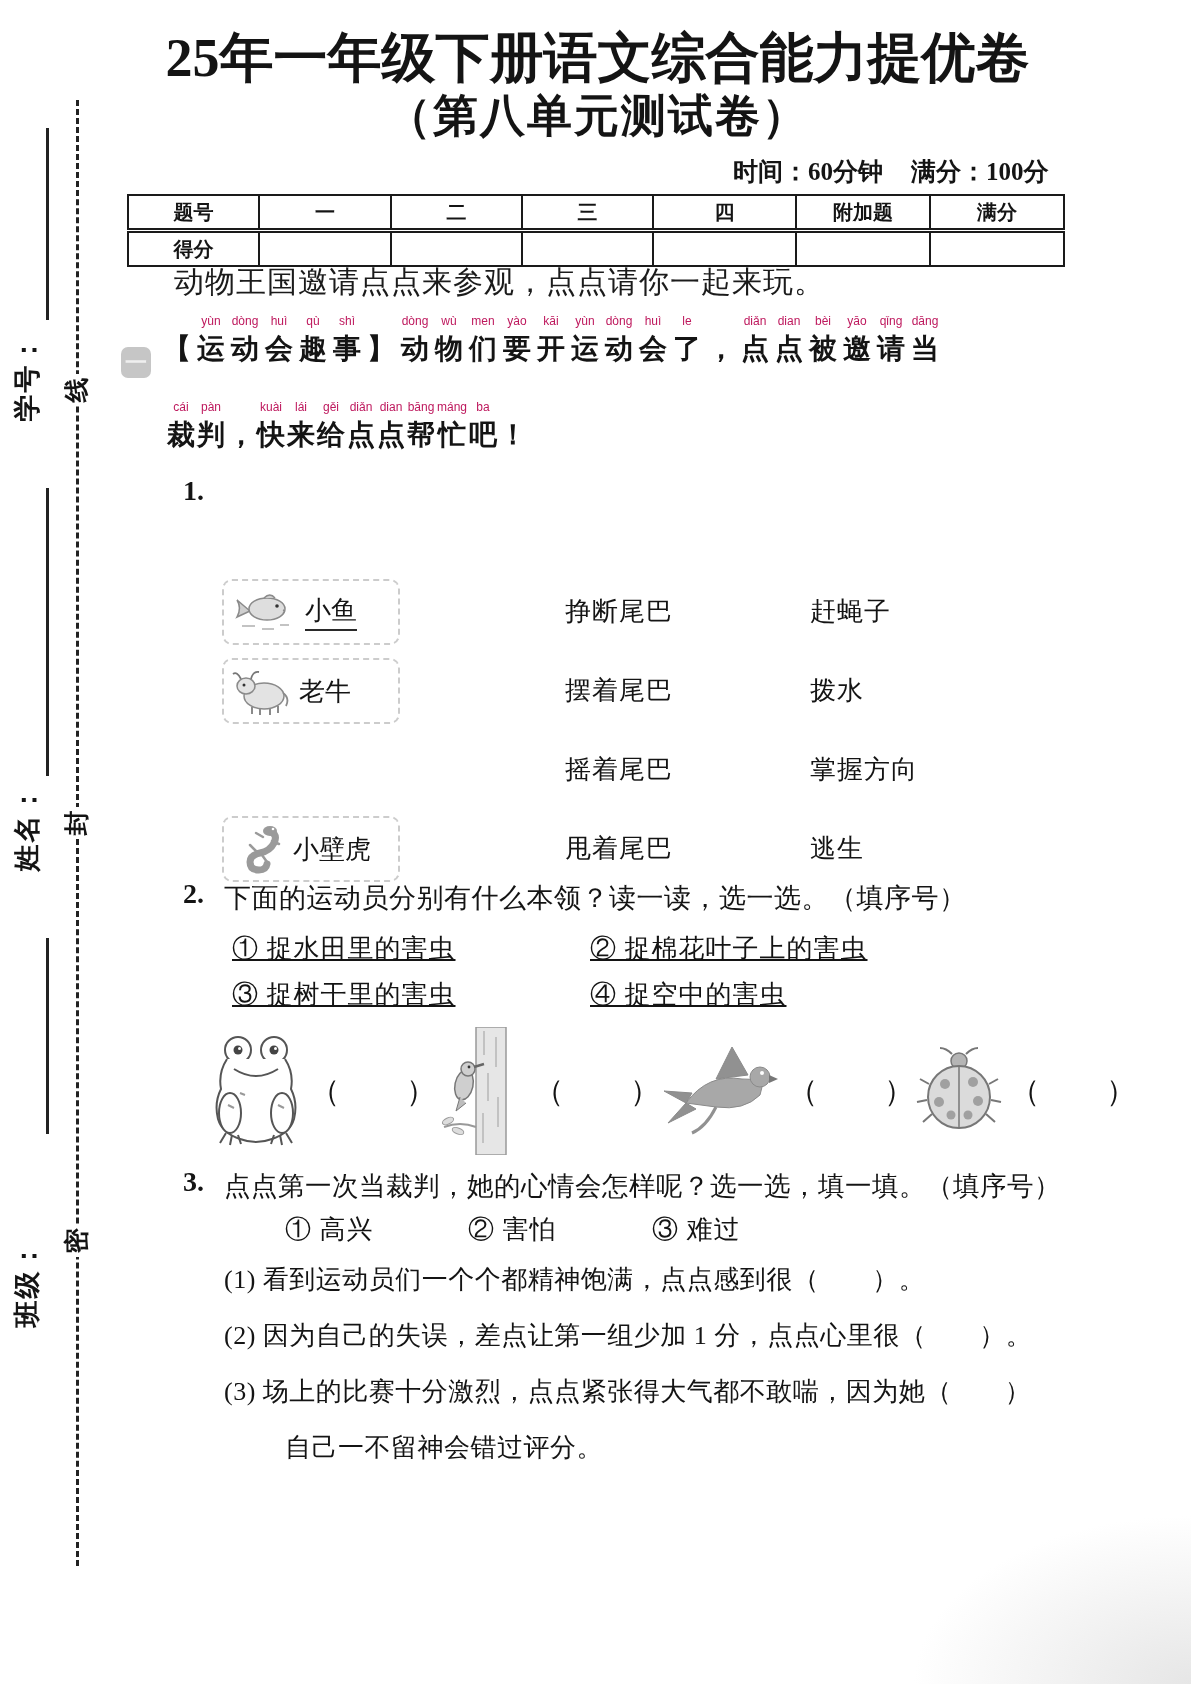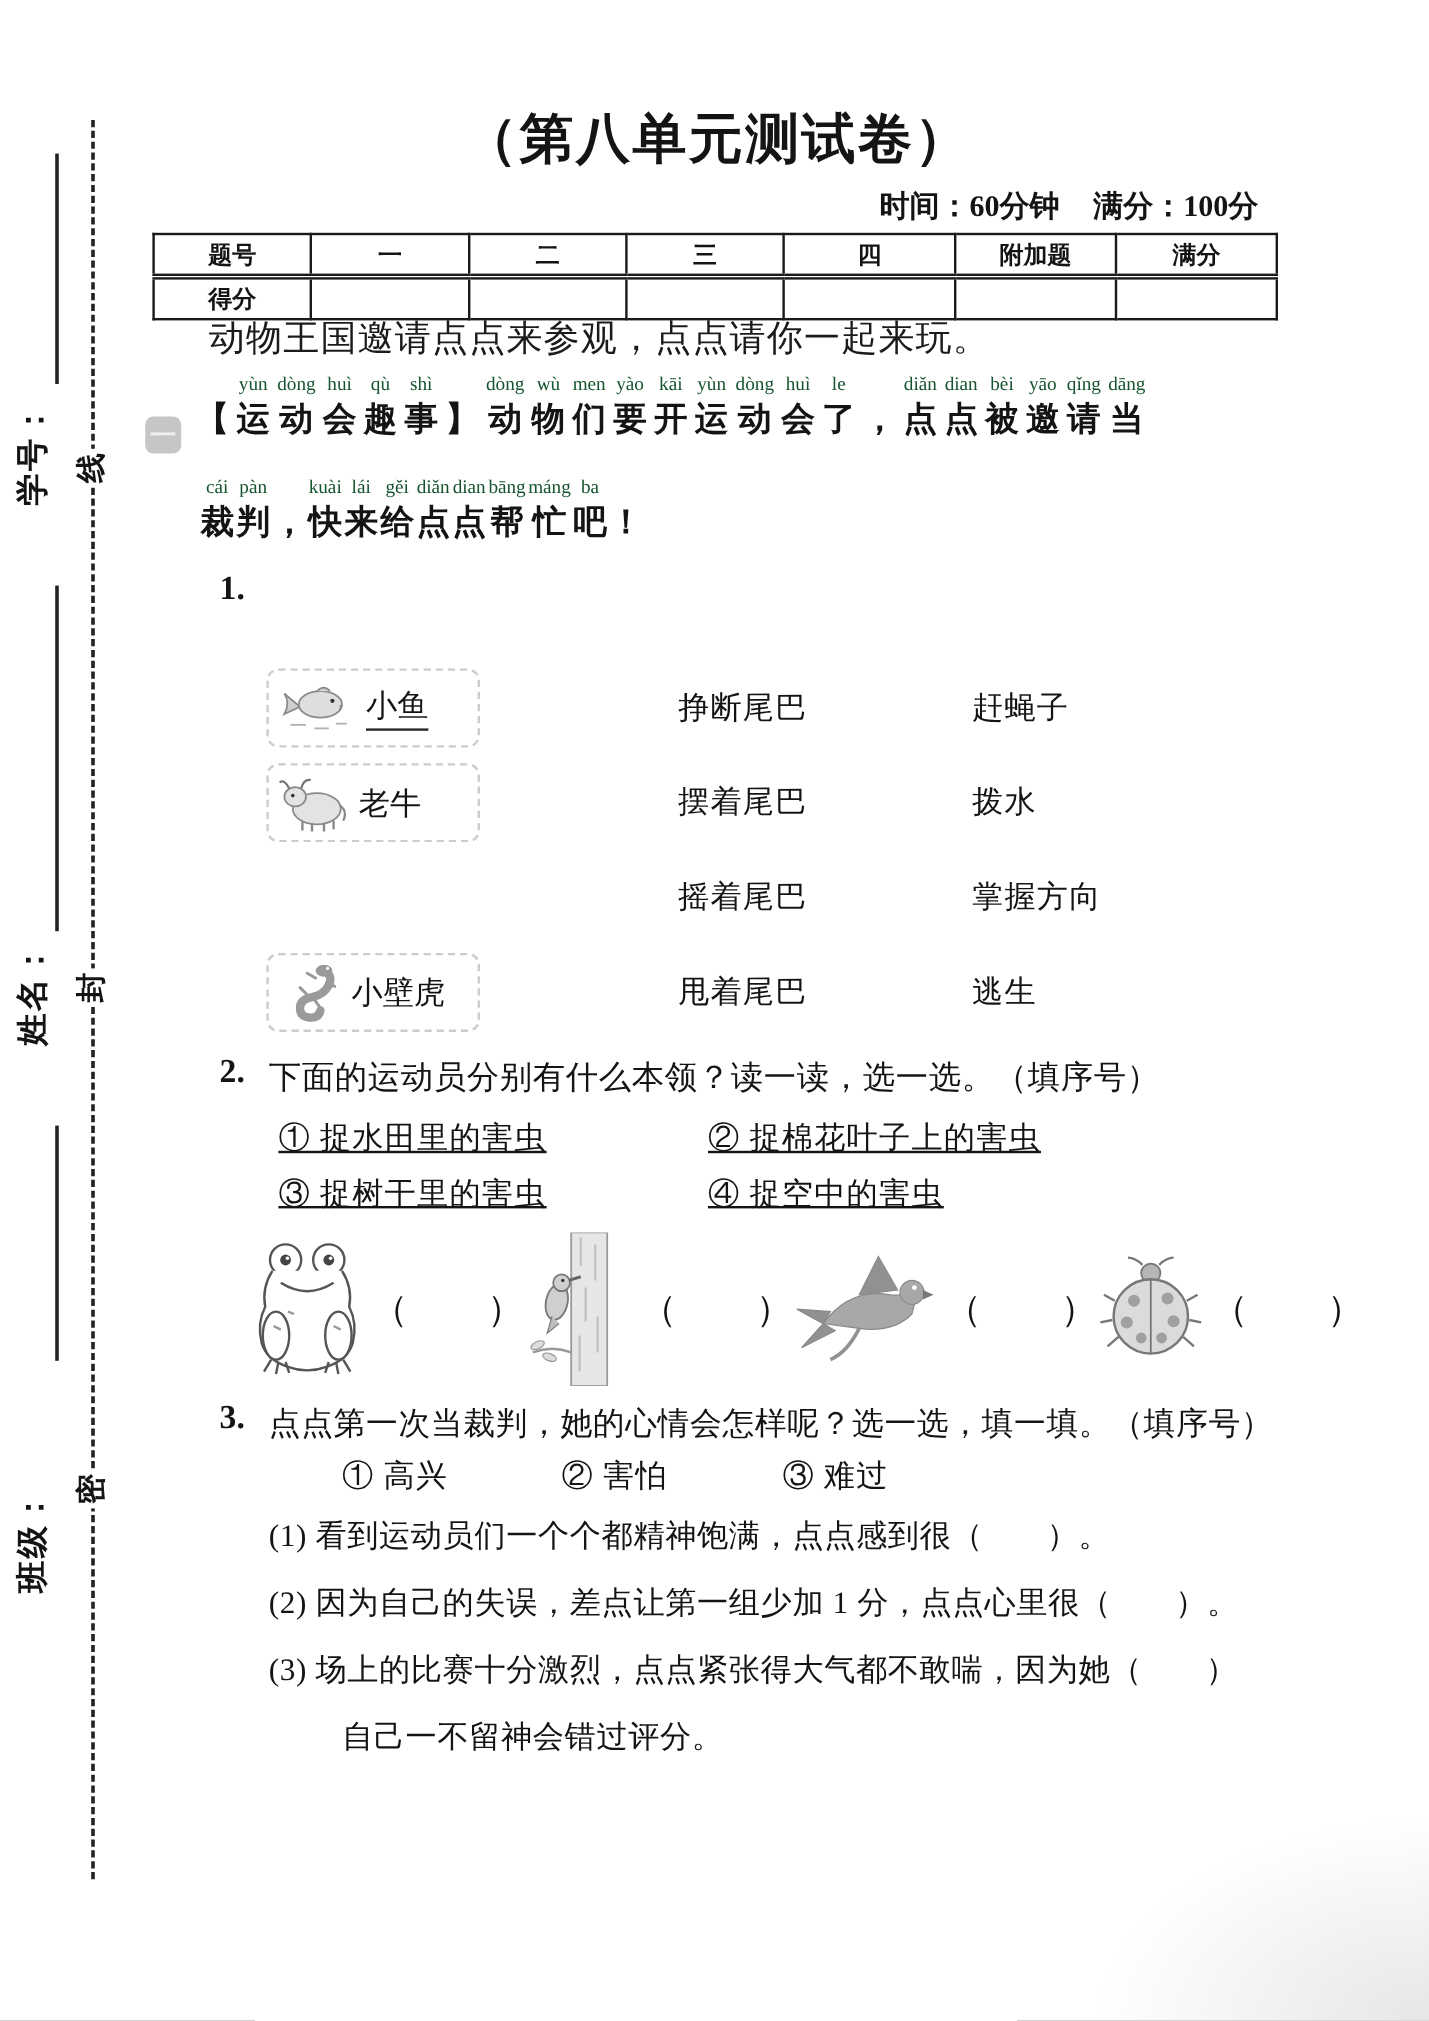--- a/index.html
+++ b/index.html
@@ -50,30 +50,30 @@
 
   
   .sec-badge{position:absolute;left:121px;top:347px;width:30px;height:31px;background:#c6c6c6;
              border-radius:7px;display:flex;align-items:center;justify-content:center;}
   .sec-badge span{color:#efefef;font-weight:bold;font-size:22px;line-height:1;}
   .ruby-line{position:absolute;display:flex;align-items:flex-end;}
   #ruby1{left:160px;top:310px;}
   #ruby2{left:166px;top:396px;}
   .rb{display:inline-flex;flex-direction:column;align-items:center;margin:0 3px;}
   #ruby2 .rb{margin:0 1px;}
-  .py{font-family:Liberation Serif, serif;font-size:16px;color:#14532d;height:22px;
+  .py{font-family:Liberation Sans, sans-serif;font-size:12px;color:#be185d;height:22px;
       line-height:22px;white-space:nowrap;}
   .hz{font-family:"Liberation Sans", sans-serif;font-size:28px;font-weight:600;line-height:34px;}
 
   
   .q-num{position:absolute;font-size:28px;font-weight:bold;}
   .q-text{position:absolute;font-size:27px;line-height:53px;letter-spacing:0.5px;}
 
   
-  .match-grid{position:absolute;left:222px;top:552px;width:760px;}
+  .match-grid{position:absolute;left:222px;top:574px;width:760px;}
   .match-row{position:relative;height:79px;}
   .animal-box{position:absolute;left:0;top:5px;width:178px;height:66px;
               border:2px dashed #cccccc;border-radius:10px;
               display:flex;align-items:center;gap:9px;padding:2px 8px 2px 8px;box-sizing:border-box;}
   .animal-label{font-size:26px;}
   .animal-label.u{border-bottom:2px solid #2a2a2a;padding-bottom:1px;}
   .match-action{position:absolute;left:343px;top:20px;font-size:26px;letter-spacing:1px;}
   .match-func{position:absolute;left:588px;top:20px;font-size:26px;letter-spacing:1px;}
 
   
@@ -100,20 +100,21 @@
   <div class="blank-line" id="blank-2"></div>
   <div class="blank-line" id="blank-3"></div>
   <div class="side-label" id="side-label-id">学号：</div>
   <div class="side-label" id="side-label-name">姓名：</div>
   <div class="side-label" id="side-label-class">班级：</div>
   <div class="seal-line"></div>
   <div class="seal-char" id="seal-top">线</div>
   <div class="seal-char" id="seal-middle">封</div>
   <div class="seal-char" id="seal-bottom">密</div>
 
+  <div class="title1">25年一年级下册语文综合能力提优卷</div>
   <div class="title2">（第八单元测试卷）</div>
   <div class="exam-info">
     <span>时间：60分钟</span>
     <span>满分：100分</span>
   </div>
 
   <table class="score-table">
     <colgroup>
       <col style="width:131px">
         <col style="width:132px">

